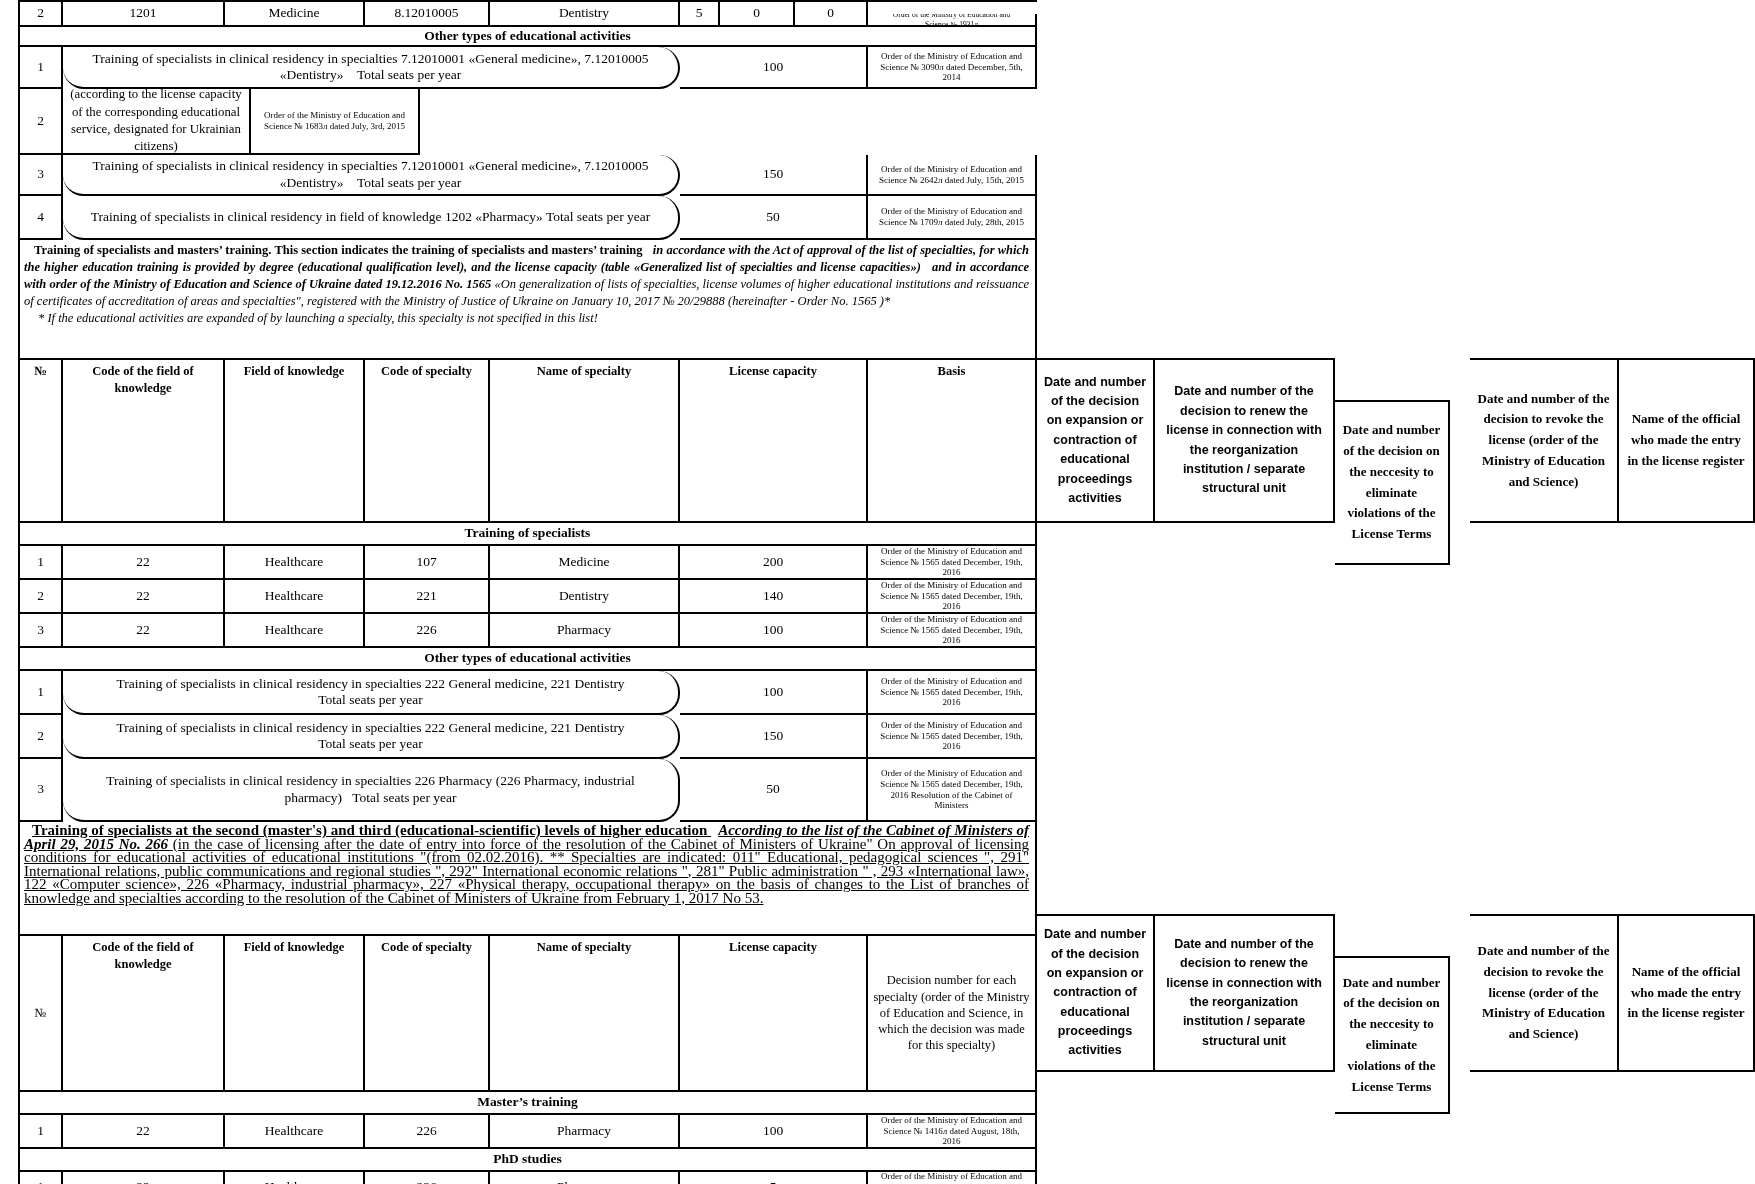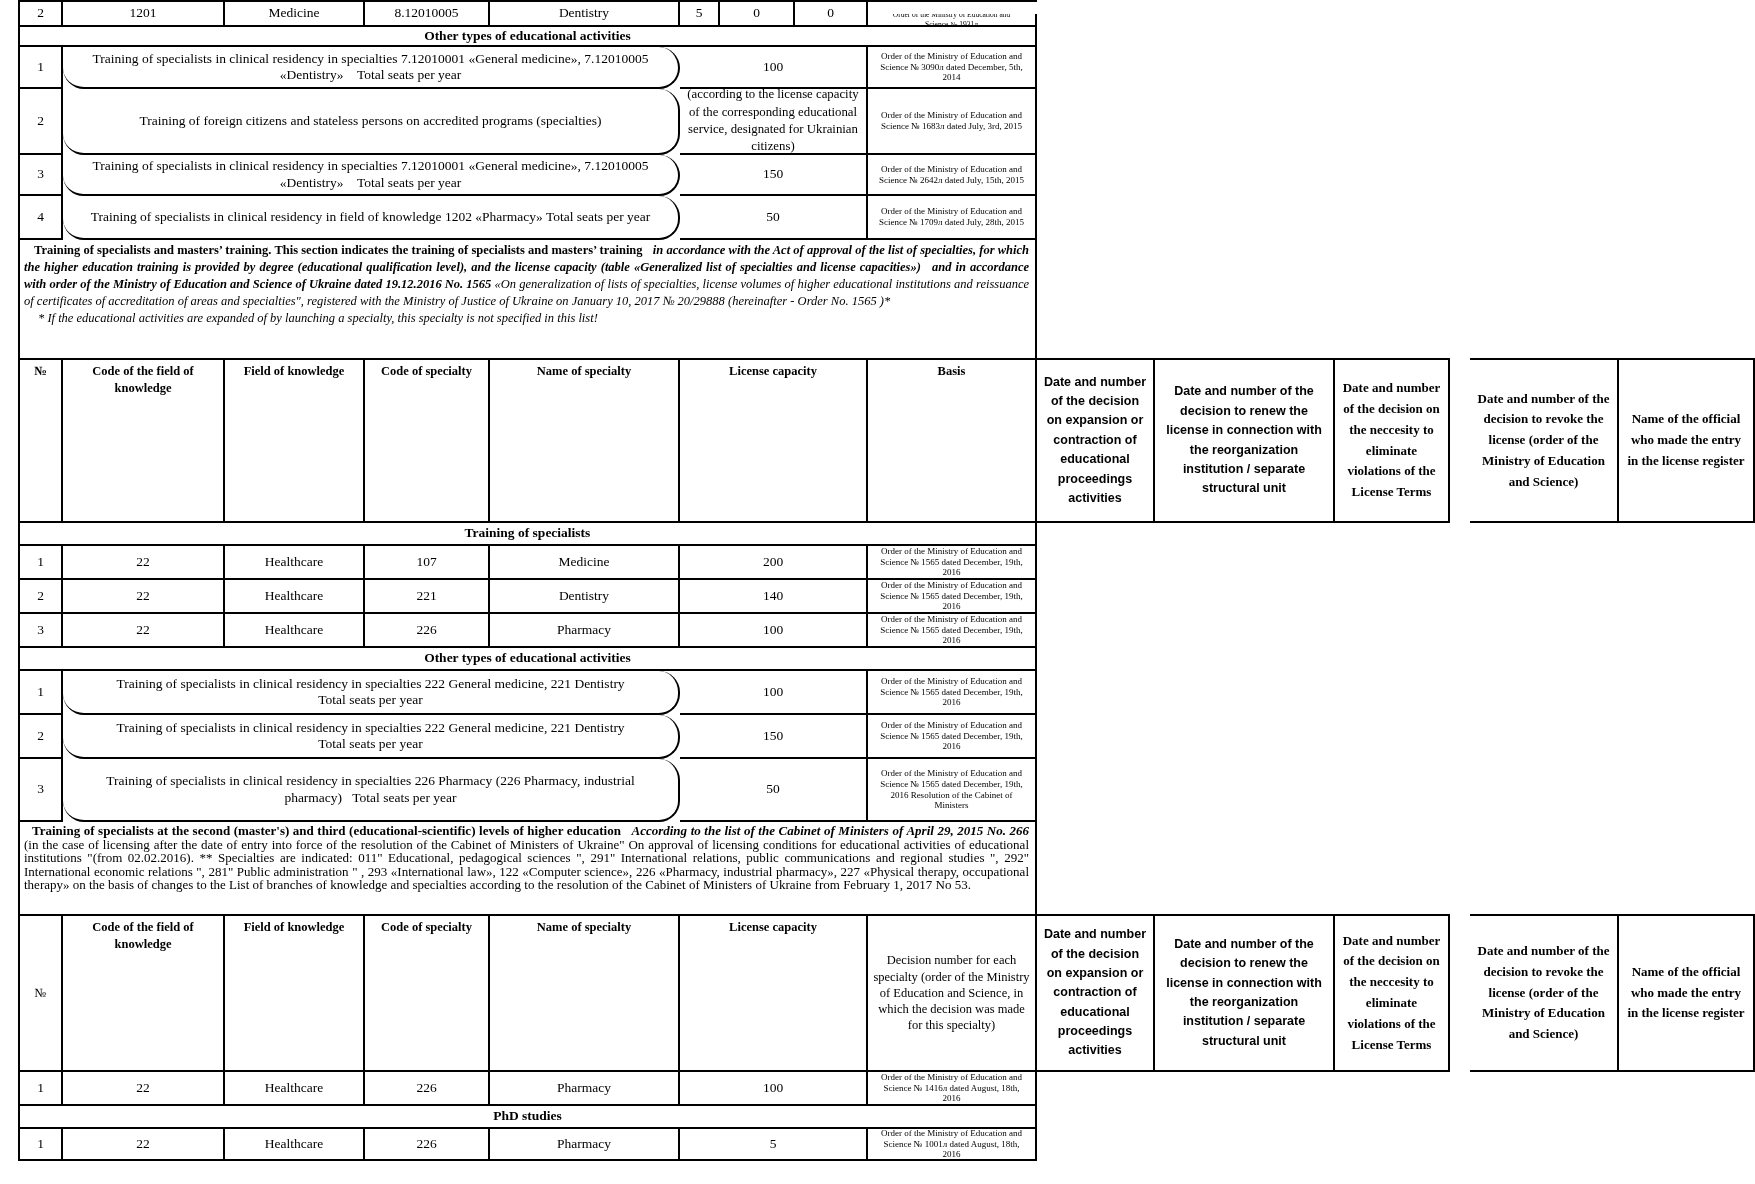--- a/index.html
+++ b/index.html
@@ -24,35 +24,35 @@
   .sec { font-weight:bold; font-size:13.5px; }
   .hdr { font-weight:bold; font-size:12.5px; align-items:flex-start; padding-top:3px; line-height:1.35; }
   .hdr-mid { font-weight:normal; font-size:12.5px; line-height:1.3; }
   .basis { font-size:9px; line-height:1.2; padding:1px 8px; }
   .basis-tiny { font-size:7.5px; line-height:1.25; padding:0 20px;margin-top:12px; }
   .cap-small { font-size:12.8px; line-height:1.35; padding:1px 6px; }
 
   .note { width:1019px; border-left:2px solid #000; border-right:2px solid #000; border-bottom:2px solid #000;
           overflow:hidden; padding:2px 6px 0 4px; text-align:justify; }
   .note-1 { height:120px; font-size:12.5px; line-height:17px; text-indent:10px; }
-  .note-2 { height:94px;  font-size:13px; line-height:13.5px; text-indent:8px; }
+  .note-2 { height:114px;  font-size:15px; line-height:13.5px; text-indent:8px;text-decoration:underline; }
   .b  { font-weight:bold; }
   .bi { font-weight:bold; font-style:italic;margin-left:7px; }
   .i  { font-style:italic; }
   .fnote { text-indent:14px; }
 
   .rb { position:absolute; display:flex; }
   .rb-1 { left:1035px; top:358px; }
   .rb-2 { left:1035px; top:914px; }
   .rb > div { border:2px solid #000; border-left:none; display:flex; align-items:center; justify-content:center;
               text-align:center; font-weight:bold; padding:2px 5px; overflow:hidden; }
   .rb > div:first-child { border-left:2px solid #000; }
   .rb-1 > div { height:165px; }
   .rb-2 > div { height:158px; }
-  .bw120{width:120px;} .bw180{width:180px;} .bw115{width:115px;} .bw149{width:149px;margin-left:20px;} .bw136{width:136px;}
+  .bw120{width:120px;} .bw180{width:180px;} .bw115{width:115px;margin-top:42px;} .bw149{width:149px;margin-left:20px;} .bw136{width:136px;}
   .sans  { font-family:"Liberation Sans", sans-serif; font-size:12.5px; line-height:1.55; }
   .serifb{ font-family:"Liberation Serif", serif; font-size:13px; line-height:1.6; }
 </style>
 </head>
 <body>
 
 <div class="page">
   <div class="doc">
 
     <div class="row h25">
@@ -72,21 +72,20 @@
     </div>
 
     <div class="row h42">
       <div class="c w43">1</div>
       <div class="c w617">Training of specialists in clinical residency in specialties 7.12010001 «General medicine», 7.12010005 «Dentistry»&nbsp;&nbsp;&nbsp;&nbsp;Total&nbsp;seats&nbsp;per&nbsp;year</div>
       <div class="c w188">100</div>
       <div class="c w169 basis">Order of the Ministry of Education and Science № 3090л dated December, 5th, 2014</div>
     </div>
     <div class="row h66">
       <div class="c w43">2</div>
-      <div class="c w617">Training of foreign citizens and stateless persons on accredited programs (specialties)</div>
       <div class="c w188 cap-small">(according to the license capacity of the corresponding educational service, designated for Ukrainian citizens)</div>
       <div class="c w169 basis">Order of the Ministry of Education and Science № 1683л dated July, 3rd, 2015</div>
     </div>
     <div class="row h41">
       <div class="c w43">3</div>
       <div class="c w617">Training of specialists in clinical residency in specialties 7.12010001 «General medicine», 7.12010005 «Dentistry»&nbsp;&nbsp;&nbsp;&nbsp;Total&nbsp;seats&nbsp;per&nbsp;year</div>
       <div class="c w188">150</div>
       <div class="c w169 basis">Order of the Ministry of Education and Science № 2642л dated July, 15th, 2015</div>
     </div>
     <div class="row h44">
@@ -171,20 +170,23 @@
     <div class="row h156">
       <div class="c w43 hdr-mid">№</div>
       <div class="c w162 hdr">Code of the field of knowledge</div>
       <div class="c w140 hdr">Field of knowledge</div>
       <div class="c w125 hdr">Code of specialty</div>
       <div class="c w190 hdr">Name of specialty</div>
       <div class="c w188 hdr">License capacity</div>
       <div class="c w169 hdr-mid">Decision number for each specialty (order of the Ministry of Education and Science, in which the decision was made for this specialty)</div>
     </div>
 
+    <div class="row h23">
+      <div class="c grow sec">Master’s training</div>
+    </div>
     <div class="row h34">
       <div class="c w43">1</div>
       <div class="c w162">22</div>
       <div class="c w140">Healthcare</div>
       <div class="c w125">226</div>
       <div class="c w190">Pharmacy</div>
       <div class="c w188">100</div>
       <div class="c w169 basis">Order of the Ministry of Education and Science № 1416л dated August, 18th, 2016</div>
     </div>
 

